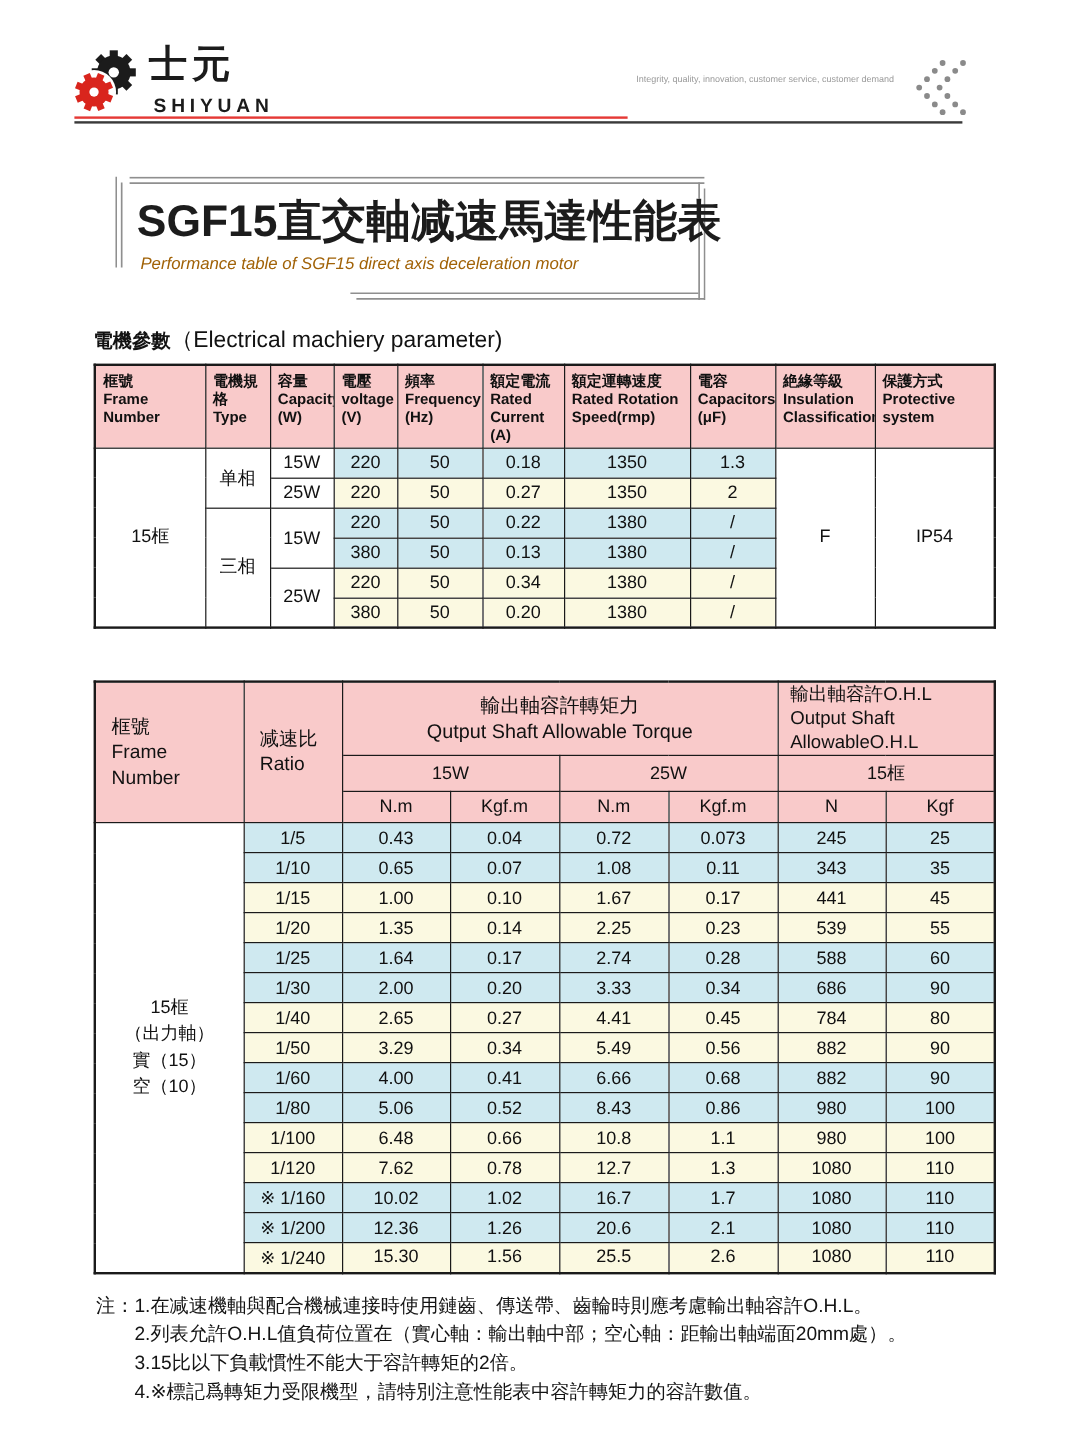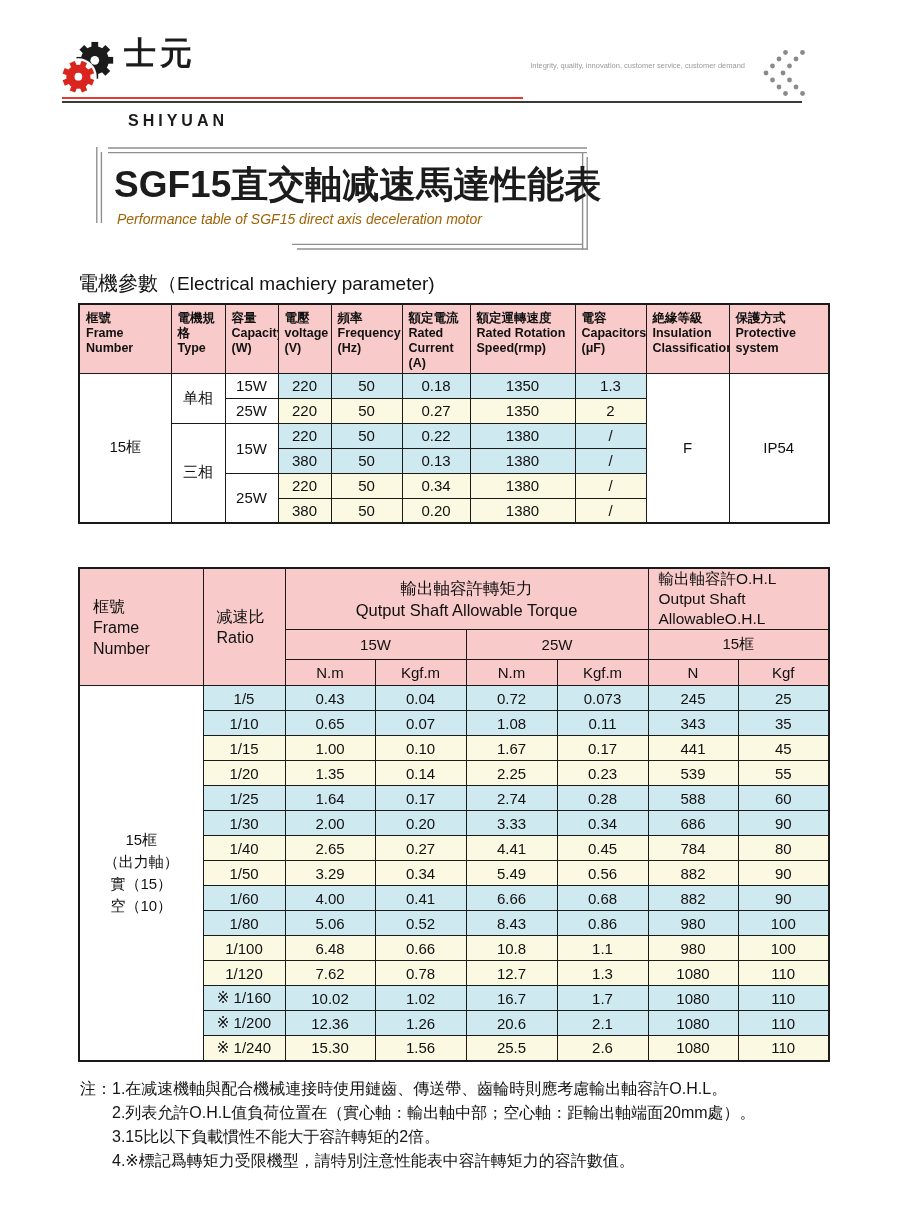--- a/index.html
+++ b/index.html
@@ -2,37 +2,37 @@
 <html><head>
 <meta charset="utf-8">
 <style>
   html,body{margin:0;padding:0;background:#fff;}
   .page{position:relative;width:900px;height:1212px;background:#fff;overflow:hidden;
         font-family:"Liberation Sans","DejaVu Sans",sans-serif;color:#111;}
 
   
   .logo-gear{position:absolute;left:60px;top:40px;width:58px;height:58px;}
   .logo-cn{position:absolute;left:124px;top:32px;font-size:32px;font-weight:bold;color:#1b1b1b;letter-spacing:4px;}
-  .logo-en{position:absolute;left:128px;top:80px;font-size:16px;font-weight:bold;color:#1b1b1b;letter-spacing:4px;margin-top:32px;}
+  .logo-en{position:absolute;left:128px;top:80px;font-size:16px;font-weight:bold;color:#1b1b1b;letter-spacing:4px;}
   .tagline{position:absolute;right:155px;top:58px;text-align:right;}
   .tagline-cn{font-size:12.5px;font-weight:bold;color:#4d4d4d;letter-spacing:0.5px;}
   .tagline-en{font-size:7.5px;color:#9a9a9a;margin-top:3px;}
   .chevrons{position:absolute;left:763px;top:50px;width:46px;height:46px;}
   .hline-red{position:absolute;left:62px;top:97px;width:461px;height:2px;background:#e53935;}
   .hline-dark{position:absolute;left:62px;top:101px;width:740px;height:2px;background:#3a3a3a;}
 
   
   .title-box{position:absolute;left:96px;top:147px;width:492px;height:104px;}
   .title-frame{position:absolute;left:0;top:0;}
   .title-main{position:absolute;left:18px;top:13px;font-size:37px;font-weight:bold;color:#1c1c1c;white-space:nowrap;}
   .title-sub{position:absolute;left:21px;top:64px;font-size:14px;font-weight:normal;font-style:italic;color:#a16207;white-space:nowrap;}
 
   
   .sec-h{position:absolute;left:78px;white-space:nowrap;}
-  .sec-h .cn{font-size:20px;font-weight:normal;color:#121212;}
+  .sec-h .cn{font-size:16px;font-weight:bold;color:#121212;}
   .sec-h .rest{font-size:19px;color:#121212;}
   .sec1{top:270px;}
   .sec2{top:537px;}
 
   
   table{border-collapse:collapse;table-layout:fixed;position:absolute;left:78px;width:750px;
         border:2px solid #1a1a1a;}
   td{border:1px solid #1a1a1a;text-align:center;vertical-align:middle;white-space:pre-line;
      font-size:15px;color:#111;padding:0;overflow:hidden;}
   .hdr{background:#f9caca;}

